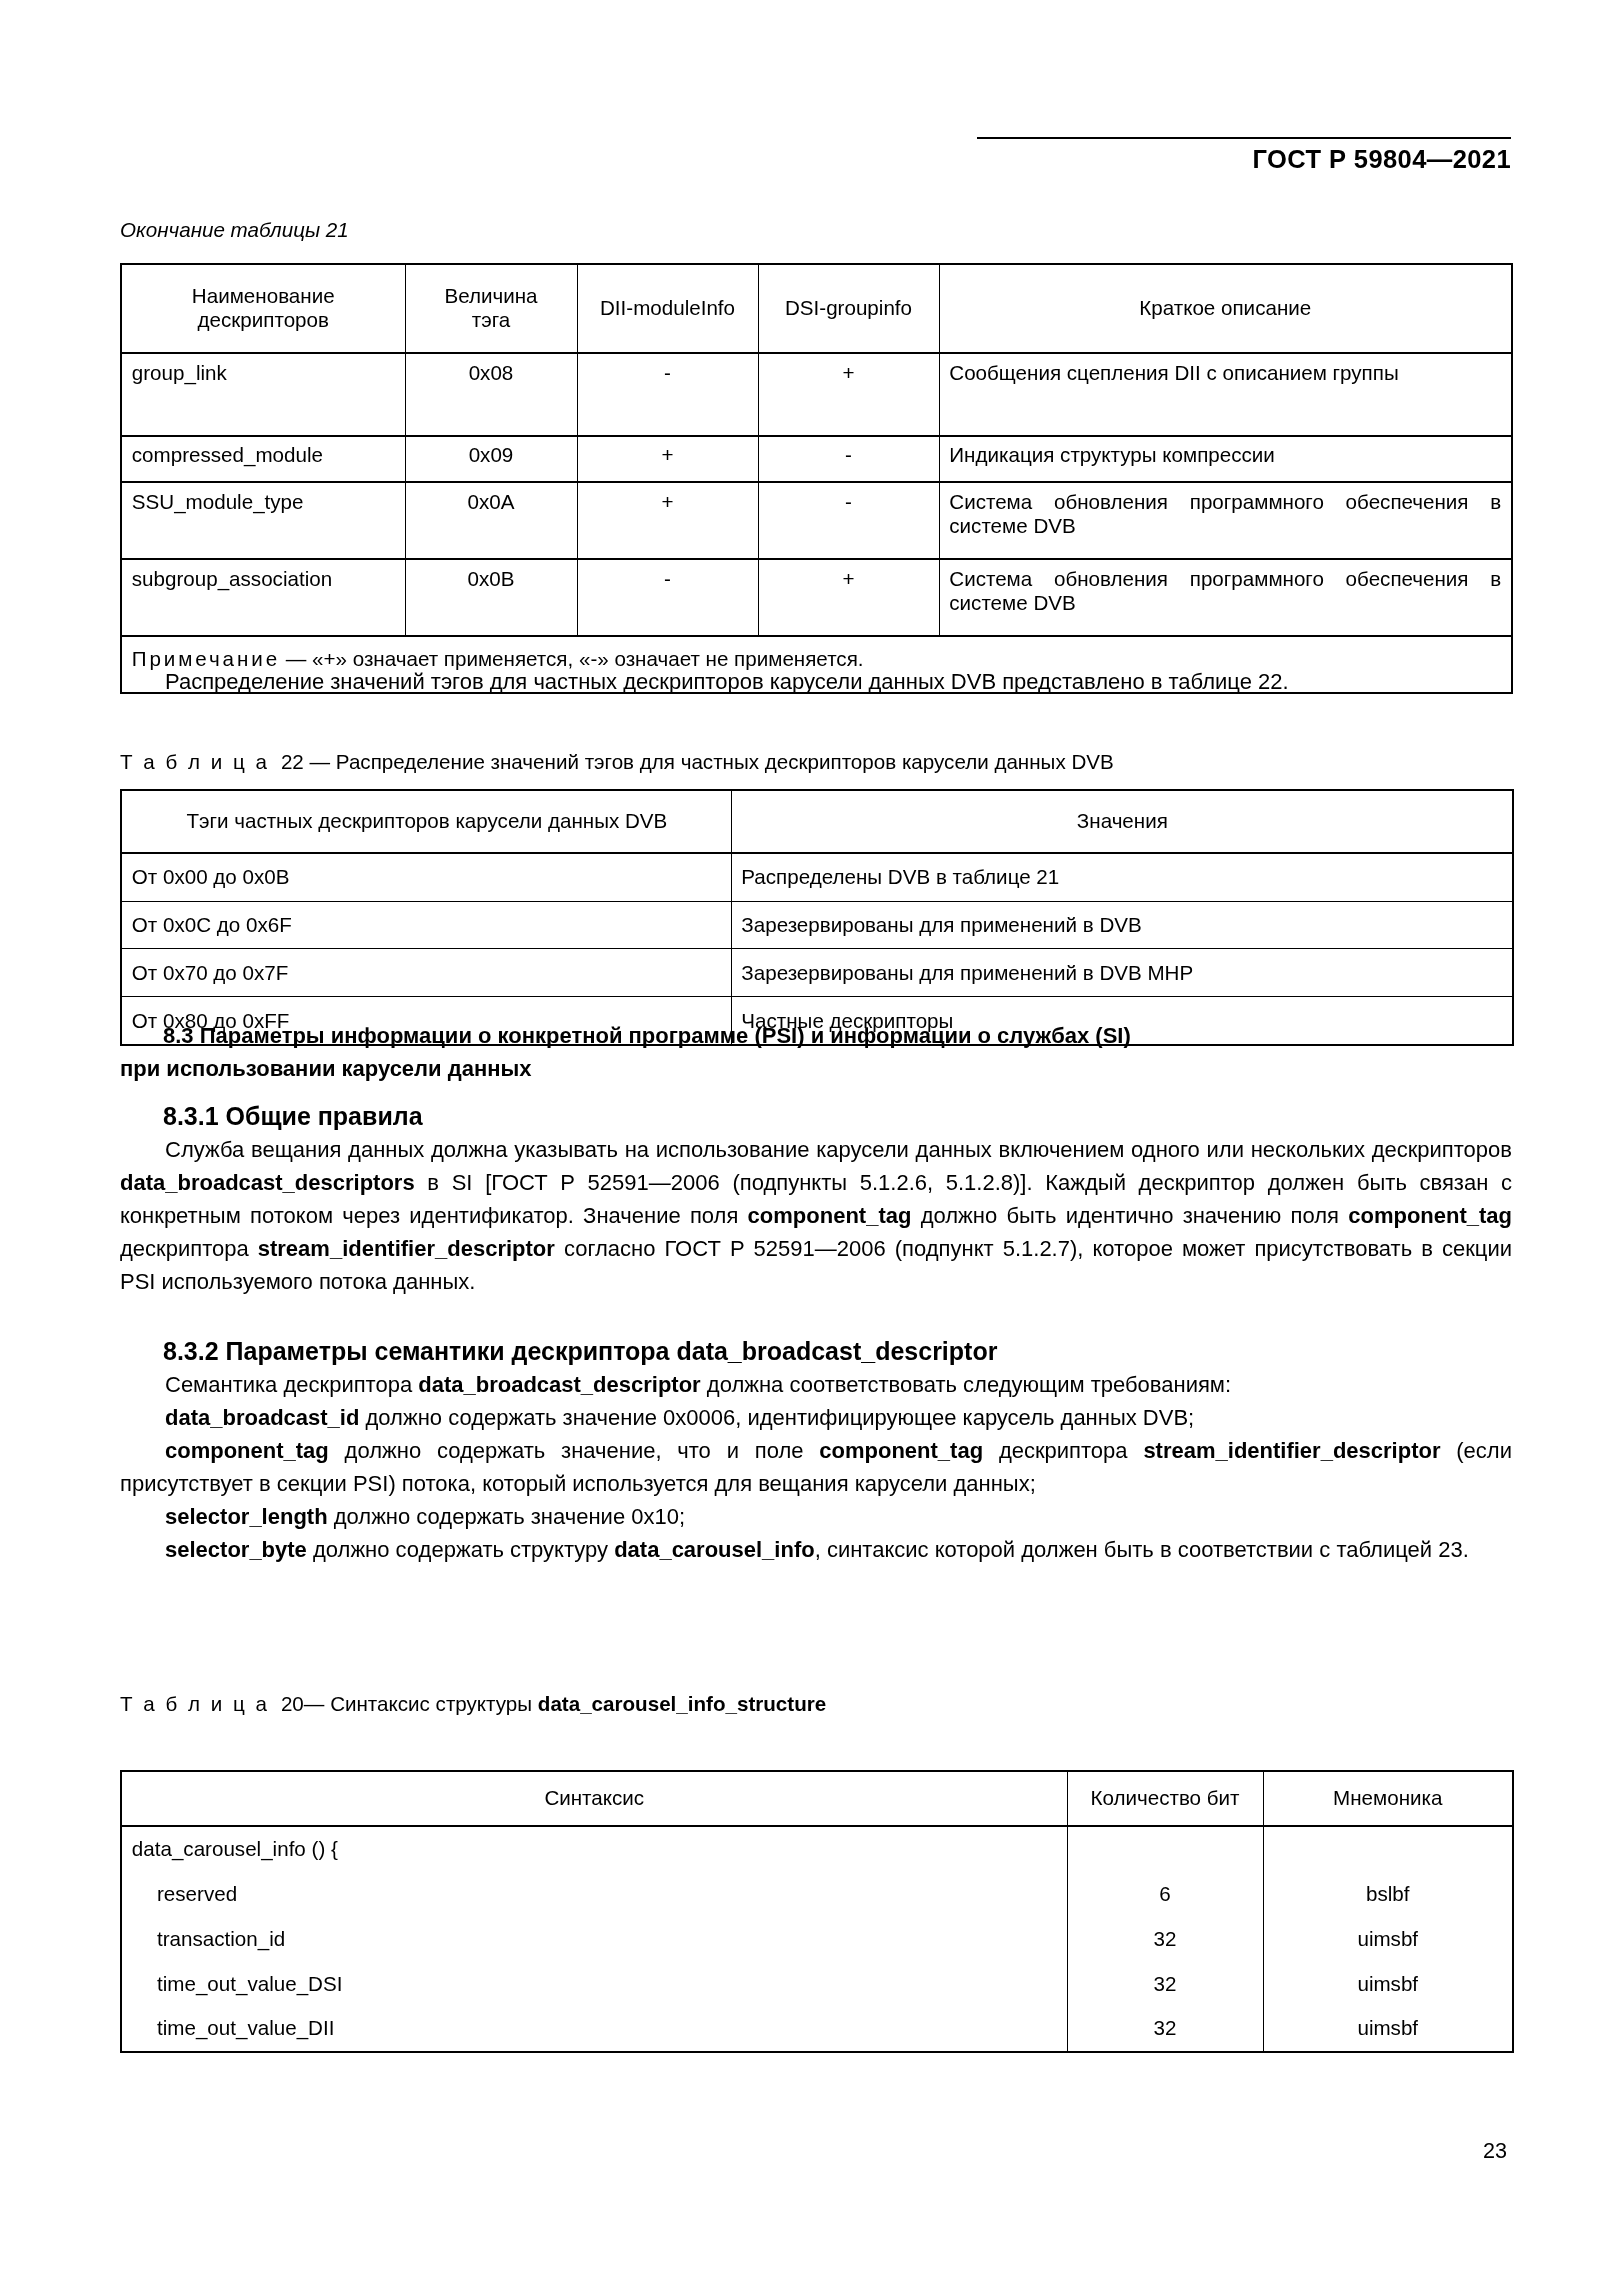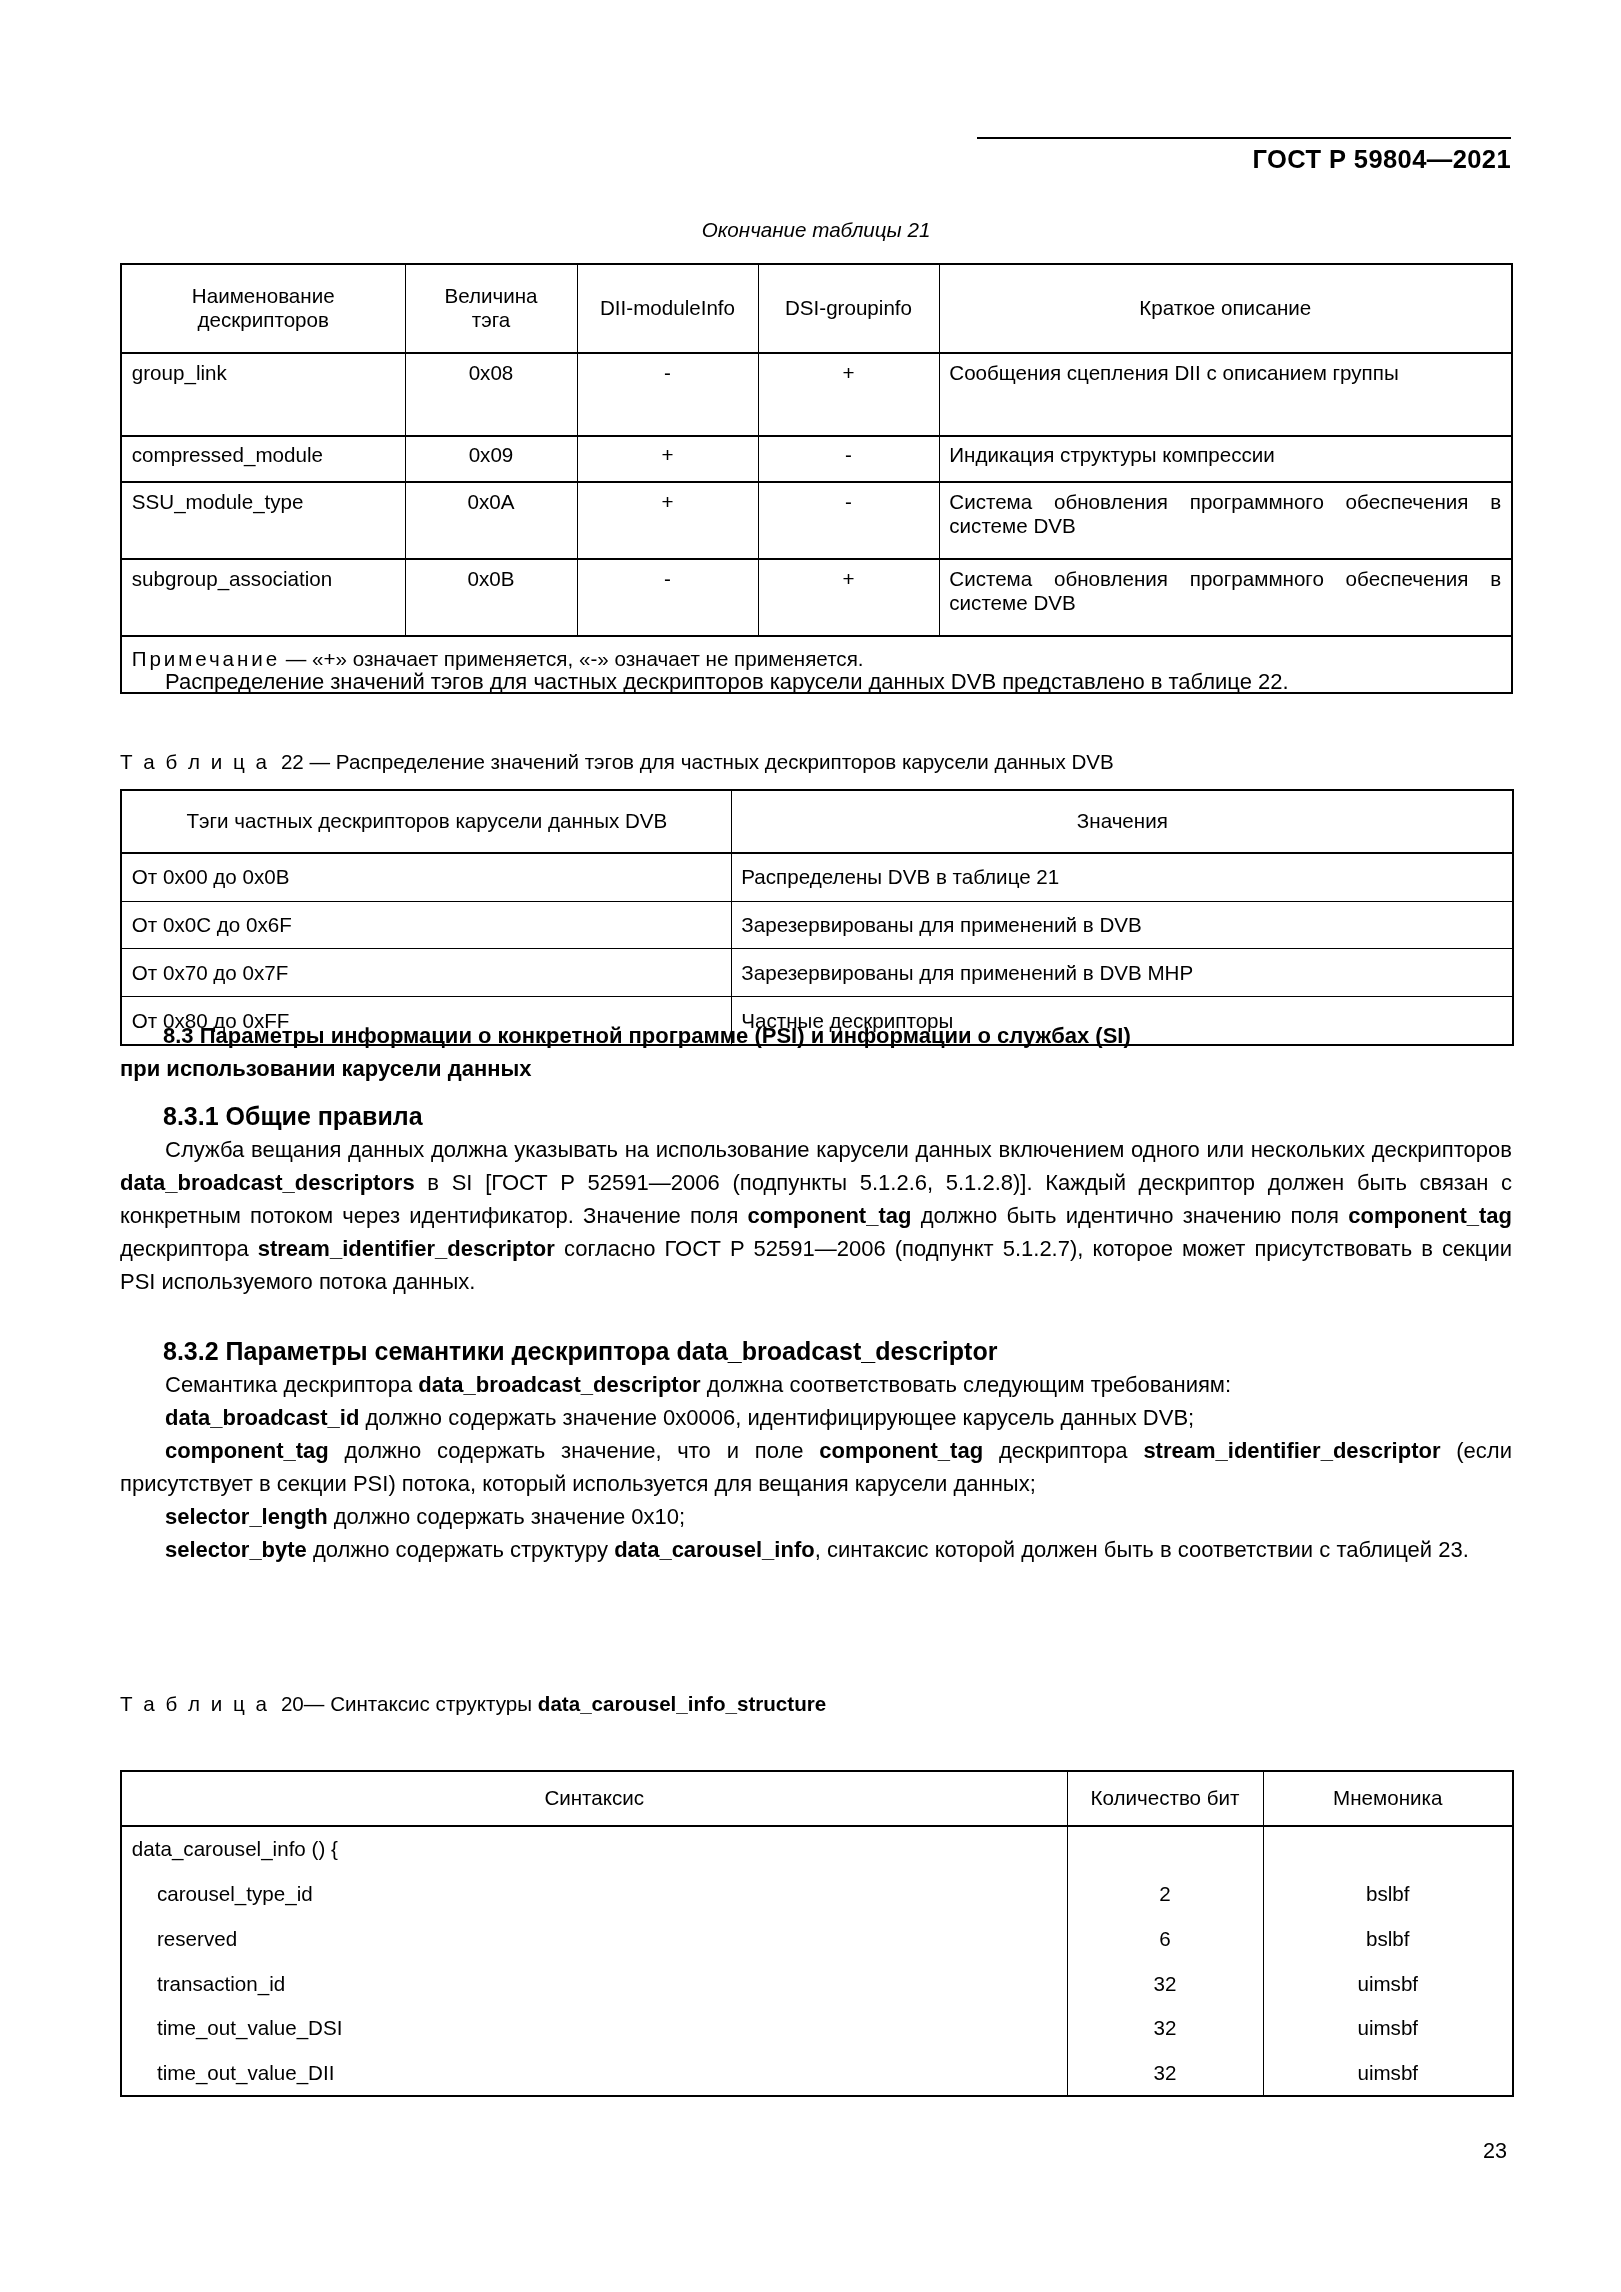--- a/index.html
+++ b/index.html
@@ -116,21 +116,21 @@
   .blk { position: absolute; left: 120px; width: 1392px; }
 </style>
 </head>
 <body>
 
 <div class="page">
 
   <div class="header-rule"></div>
   <div class="header">ГОСТ Р 59804—2021</div>
 
-  <div class="blk" style="top:218px;text-align:center;">
+  <div class="blk" style="top:218px;">
     <p class="cap-italic">Окончание таблицы 21</p>
   </div>
 
   <div class="blk" style="top:263px;">
     <table class="t21 t-outer">
       <colgroup>
         <col style="width:284px">
         <col style="width:172px">
         <col style="width:181px">
         <col style="width:181px">
@@ -275,25 +275,20 @@
           <th class="thick-right">Мнемоника</th>
         </tr>
       </thead>
       <tbody>
         <tr>
           <td class="thick-left thick-top" style="border-bottom:none;">data_carousel_info () {</td>
           <td class="c-center thick-top" style="border-bottom:none;"></td>
           <td class="c-center thick-right thick-top" style="border-bottom:none;"></td>
         </tr>
         <tr>
-          <td class="thick-left ind1" style="border-top:none;border-bottom:none;">carousel_type_id</td>
-          <td class="c-center" style="border-top:none;border-bottom:none;">2</td>
-          <td class="c-center thick-right" style="border-top:none;border-bottom:none;">bslbf</td>
-        </tr>
-        <tr>
           <td class="thick-left ind1" style="border-top:none;border-bottom:none;">reserved</td>
           <td class="c-center" style="border-top:none;border-bottom:none;">6</td>
           <td class="c-center thick-right" style="border-top:none;border-bottom:none;">bslbf</td>
         </tr>
         <tr>
           <td class="thick-left ind1" style="border-top:none;border-bottom:none;">transaction_id</td>
           <td class="c-center" style="border-top:none;border-bottom:none;">32</td>
           <td class="c-center thick-right" style="border-top:none;border-bottom:none;">uimsbf</td>
         </tr>
         <tr>

